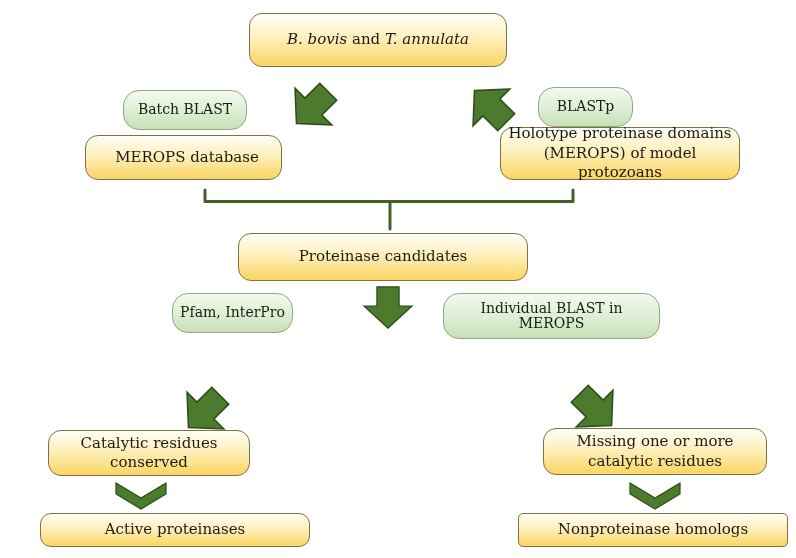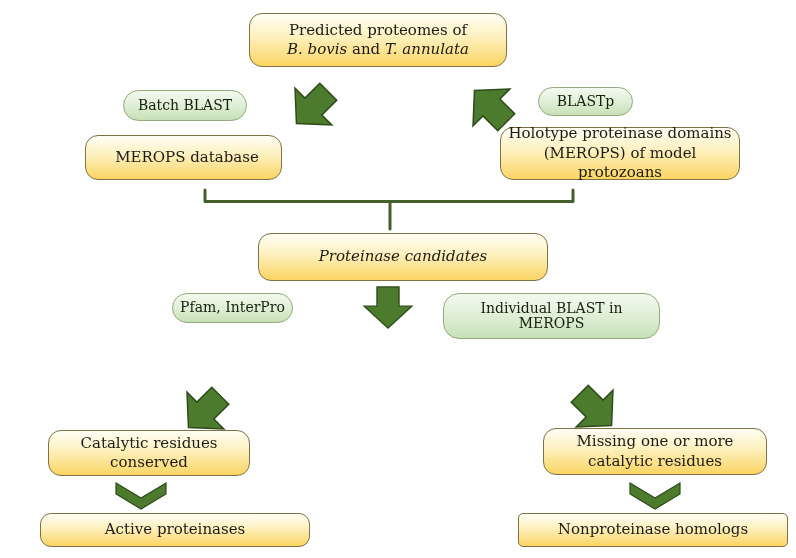--- a/index.html
+++ b/index.html
@@ -18,21 +18,21 @@
     display:flex;flex-direction:column;align-items:center;justify-content:center;
     text-align:center;font-size:15px;color:#1d1b15;line-height:1.3;
     padding:2px 6px;
   }
   .pill{
     position:absolute;box-sizing:border-box;
     border:1px solid #93a97b;border-radius:16px;
     background:linear-gradient(180deg,#f3f9f0 0%,#ddeed3 55%,#c7e0b8 100%);
     display:flex;align-items:center;justify-content:center;
     text-align:center;font-size:14px;color:#17200e;line-height:1.1;
-    padding:13px 6px;
+    padding:19px 6px;
   }
   .bl{display:block;}
   .barrow{position:absolute;}
 </style>
 </head>
 <body>
 
 <div class="canvas">
 
   <svg class="overlay" viewBox="0 0 796 558">
@@ -76,34 +76,33 @@
     </svg>
   </div>
 
   <div class="barrow" style="left:628px;top:481px;width:54px;height:30px;">
     <svg width="54" height="30" viewBox="0 0 54 30">
       <polygon points="2,2 27,17 52,2 52,13 27,28 2,13" stroke-width="1.2" stroke="#2e4a1a" fill="#4d7b2d"></polygon>
     </svg>
   </div>
 
   <div class="ybox" style="left:249px;top:13px;width:258px;height:54px;">
-    <span class="bl">Predicted proteomes of</span>
     <span class="bl"><i>B. bovis</i><span> and </span><i>T. annulata</i></span>
   </div>
 
   <div class="ybox" style="left:85px;top:135px;width:197px;height:45px;padding-left:13px;">
     <span>MEROPS database</span>
   </div>
 
   <div class="ybox" style="left:500px;top:127px;width:240px;height:53px;">
     <span class="bl">Holotype proteinase domains</span>
     <span class="bl">(MEROPS) of model protozoans</span>
   </div>
 
-  <div class="ybox" style="left:258px;top:233px;width:290px;height:48px;font-style:italic;">
+  <div class="ybox" style="left:238px;top:233px;width:290px;height:48px;">
     <span>Proteinase candidates</span>
   </div>
 
 
   <div class="ybox" style="left:48px;top:430px;width:202px;height:46px;">
     <span class="bl">Catalytic residues</span>
     <span class="bl">conserved</span>
   </div>
 
   <div class="ybox" style="left:12px;top:513px;width:270px;height:34px;border-radius:11px;margin-left:28px;">

